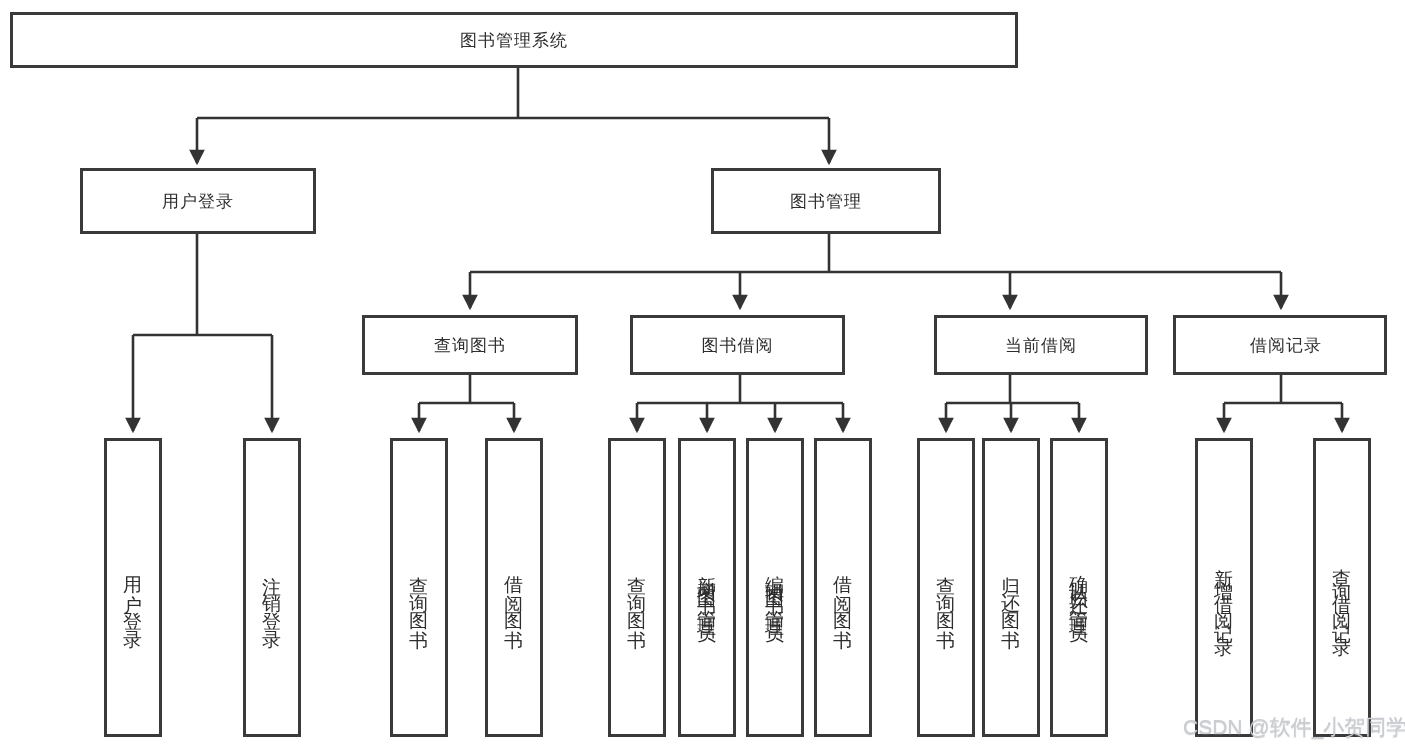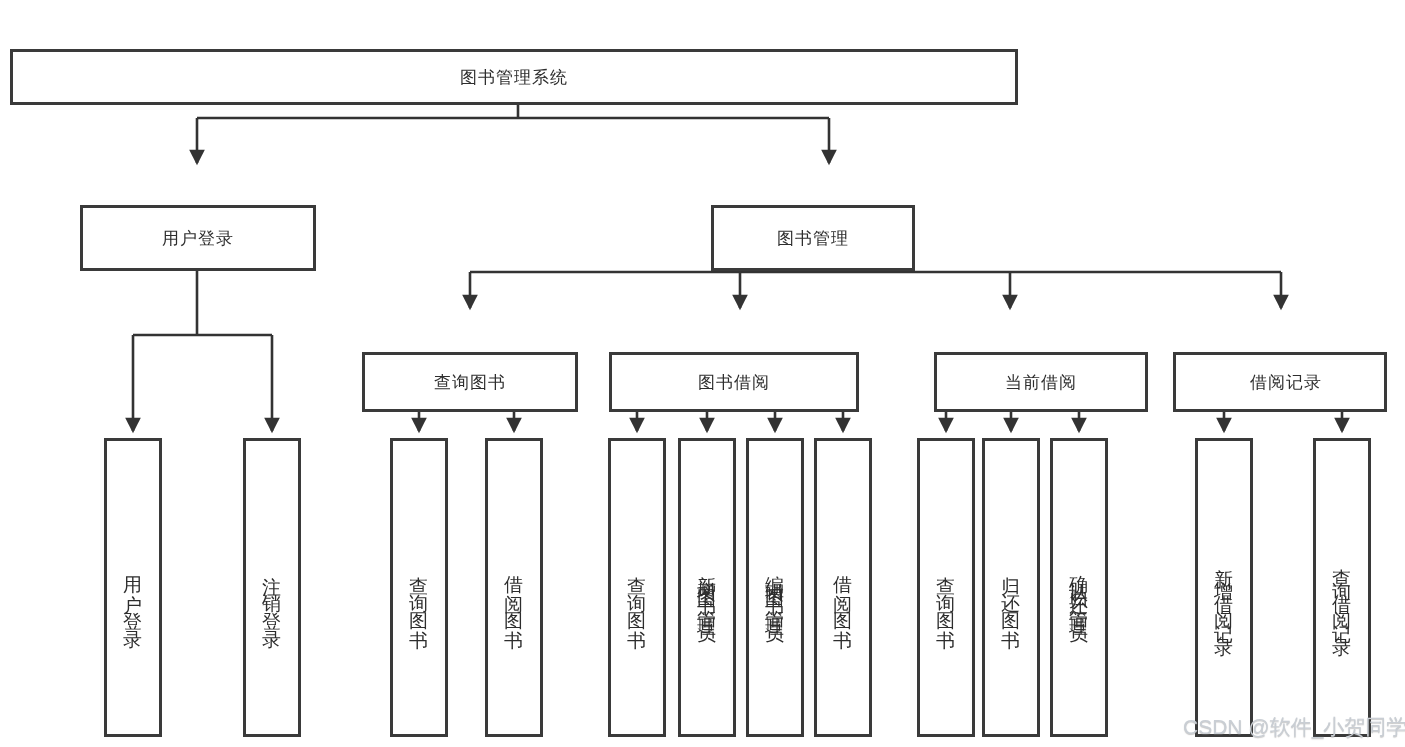--- a/index.html
+++ b/index.html
@@ -28,21 +28,20 @@
     align-items: center;
     justify-content: center;
     color: #2d2d2d;
     z-index: 2;
   }
 
   .h-node {
     font-size: 17px;
     letter-spacing: 1px;
     white-space: nowrap;
-    margin-top: 37px;
   }
 
   .root-node { font-size: 17px; }
 
   .v-node span {
     writing-mode: vertical-rl;
     text-orientation: mixed;
     font-size: 19px;
     line-height: 1;
   }
@@ -116,28 +115,28 @@
     </g>
   </svg>
 
   <div class="node h-node root-node" style="left:10px; top:12px; width:1008px; height:56px;">
     <span>图书管理系统</span>
   </div>
 
   <div class="node h-node" style="left:80px; top:168px; width:236px; height:66px;">
     <span>用户登录</span>
   </div>
-  <div class="node h-node" style="left:711px; top:168px; width:204px; height:66px;">
+  <div class="node h-node" style="left:711px; top:168px; width:230px; height:66px;">
     <span>图书管理</span>
   </div>
 
   <div class="node h-node" style="left:362px; top:315px; width:216px; height:60px;">
     <span>查询图书</span>
   </div>
-  <div class="node h-node" style="left:609px; top:315px; width:250px; height:60px;">
+  <div class="node h-node" style="left:630px; top:315px; width:215px; height:60px;">
     <span>图书借阅</span>
   </div>
   <div class="node h-node" style="left:934px; top:315px; width:214px; height:60px;">
     <span>当前借阅</span>
   </div>
   <div class="node h-node" style="left:1173px; top:315px; width:214px; height:60px;padding-left:12px;">
     <span>借阅记录</span>
   </div>
 
   <div class="node v-node" style="left:104px; top:438px; width:58px; height:299px;">

